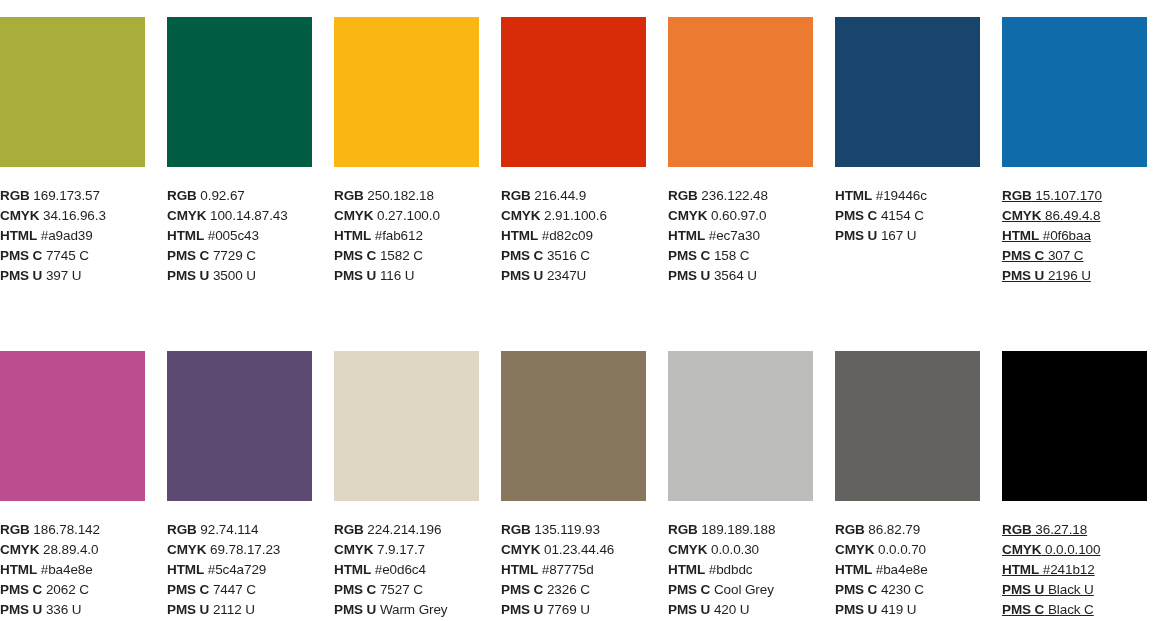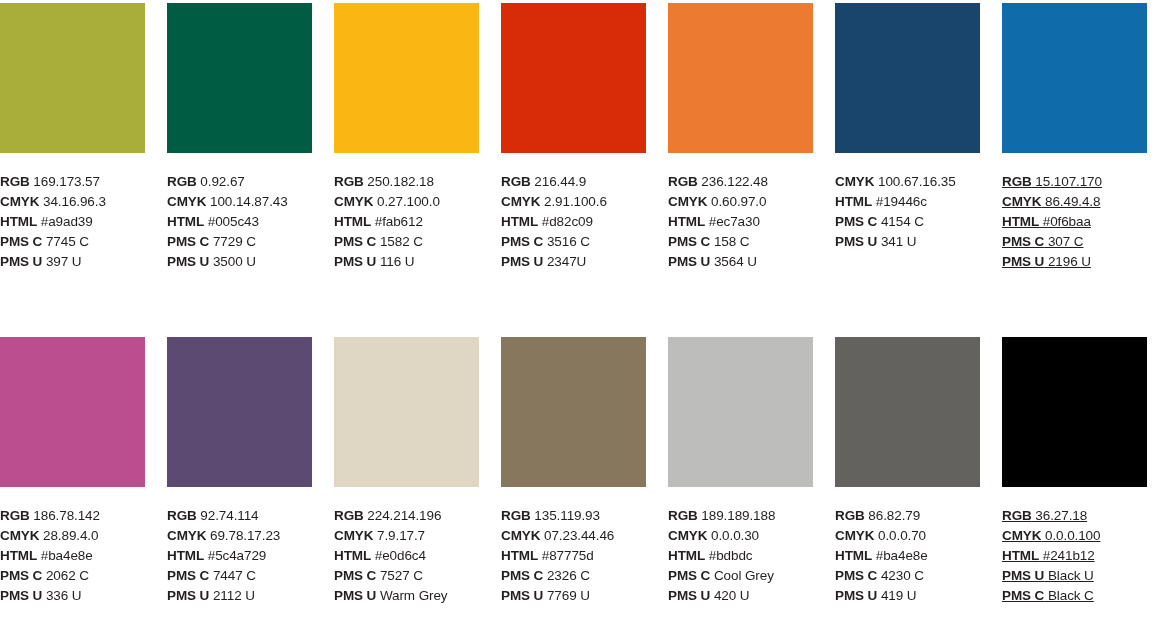--- a/index.html
+++ b/index.html
@@ -13,20 +13,21 @@
     font-family: "Liberation Sans", sans-serif;
     color: #231f20;
     overflow: hidden;
   }
   .palette {
     position: relative;
     width: 1155px;
     height: 499px;
     box-sizing: border-box;
     padding: 15px;
+    margin-top: 14px;
   }
   .row {
     position: absolute;
     left: 0;
     width: 1155px;
     display: flex;
   }
   .row-1 { top: 3px; }
   .row-2 { top: 337px; }
 
@@ -116,24 +117,23 @@
           <div class="spec-line"><span class="spec-label">RGB</span><span class="spec-value"> 236.122.48</span></div>
           <div class="spec-line"><span class="spec-label">CMYK</span><span class="spec-value"> 0.60.97.0</span></div>
           <div class="spec-line"><span class="spec-label">HTML</span><span class="spec-value"> #ec7a30</span></div>
           <div class="spec-line"><span class="spec-label">PMS C</span><span class="spec-value"> 158 C</span></div>
           <div class="spec-line"><span class="spec-label">PMS U</span><span class="spec-value"> 3564 U</span></div>
         </div>
       </div>
       <div class="col">
         <div class="swatch" style="background: rgb(25, 68, 108);"></div>
         <div class="specs">
-          <div class="spec-line"><span class="spec-label">CMYK</span><span class="spec-value"> 100.67.16.35</span></div>
           <div class="spec-line"><span class="spec-label">HTML</span><span class="spec-value"> #19446c</span></div>
           <div class="spec-line"><span class="spec-label">PMS C</span><span class="spec-value"> 4154 C</span></div>
-          <div class="spec-line"><span class="spec-label">PMS U</span><span class="spec-value"> 341 U</span></div>
+          <div class="spec-line"><span class="spec-label">PMS U</span><span class="spec-value"> 167 U</span></div>
         </div>
       </div>
       <div class="col">
         <div class="swatch" style="background: rgb(15, 107, 170);"></div>
         <div class="specs">
           <div class="spec-line"><span class="spec-label">RGB</span><span class="spec-value"> 15.107.170</span></div>
           <div class="spec-line"><span class="spec-label">CMYK</span><span class="spec-value"> 86.49.4.8</span></div>
           <div class="spec-line"><span class="spec-label">HTML</span><span class="spec-value"> #0f6baa</span></div>
           <div class="spec-line"><span class="spec-label">PMS C</span><span class="spec-value"> 307 C</span></div>
           <div class="spec-line"><span class="spec-label">PMS U</span><span class="spec-value"> 2196 U</span></div>
@@ -168,21 +168,21 @@
           <div class="spec-line"><span class="spec-label">CMYK</span><span class="spec-value"> 7.9.17.7</span></div>
           <div class="spec-line"><span class="spec-label">HTML</span><span class="spec-value"> #e0d6c4</span></div>
           <div class="spec-line"><span class="spec-label">PMS C</span><span class="spec-value"> 7527 C</span></div>
           <div class="spec-line"><span class="spec-label">PMS U</span><span class="spec-value"> Warm Grey</span></div>
         </div>
       </div>
       <div class="col">
         <div class="swatch" style="background: rgb(135, 119, 93);"></div>
         <div class="specs">
           <div class="spec-line"><span class="spec-label">RGB</span><span class="spec-value"> 135.119.93</span></div>
-          <div class="spec-line"><span class="spec-label">CMYK</span><span class="spec-value"> 07.23.44.46</span></div>
+          <div class="spec-line"><span class="spec-label">CMYK</span><span class="spec-value"> 01.23.44.46</span></div>
           <div class="spec-line"><span class="spec-label">HTML</span><span class="spec-value"> #87775d</span></div>
           <div class="spec-line"><span class="spec-label">PMS C</span><span class="spec-value"> 2326 C</span></div>
           <div class="spec-line"><span class="spec-label">PMS U</span><span class="spec-value"> 7769 U</span></div>
         </div>
       </div>
       <div class="col">
         <div class="swatch" style="background: rgb(189, 189, 188);"></div>
         <div class="specs">
           <div class="spec-line"><span class="spec-label">RGB</span><span class="spec-value"> 189.189.188</span></div>
           <div class="spec-line"><span class="spec-label">CMYK</span><span class="spec-value"> 0.0.0.30</span></div>

